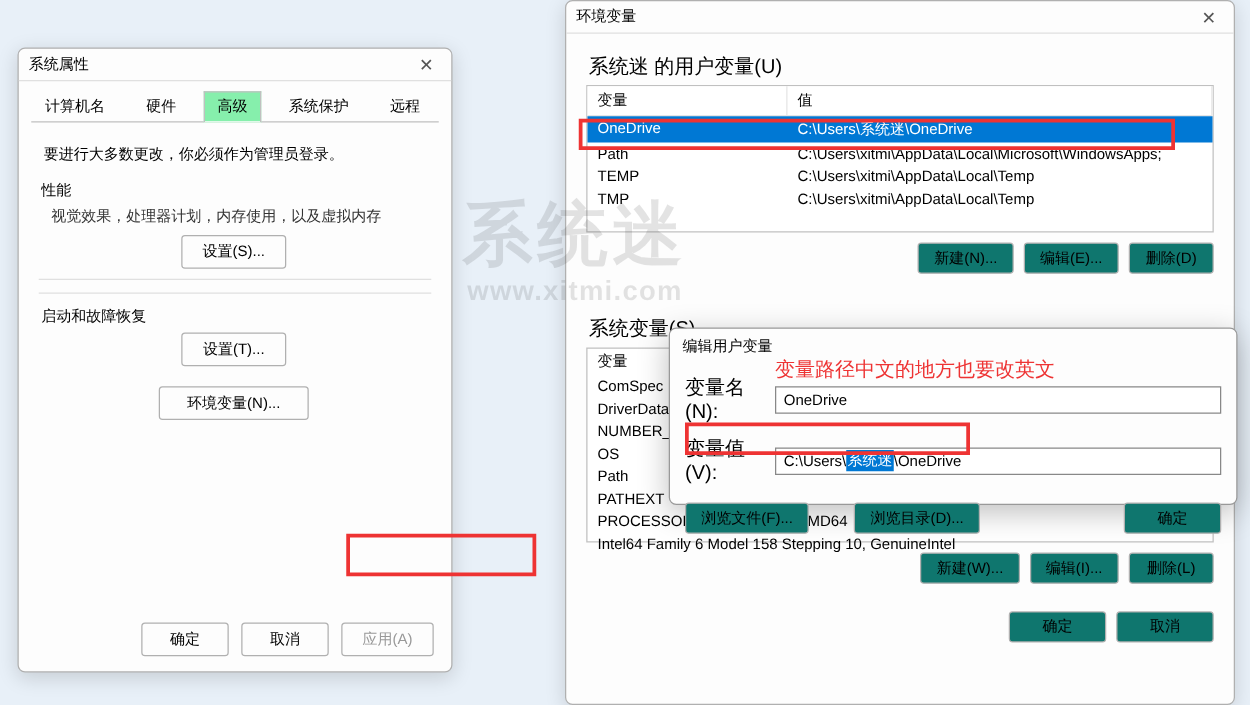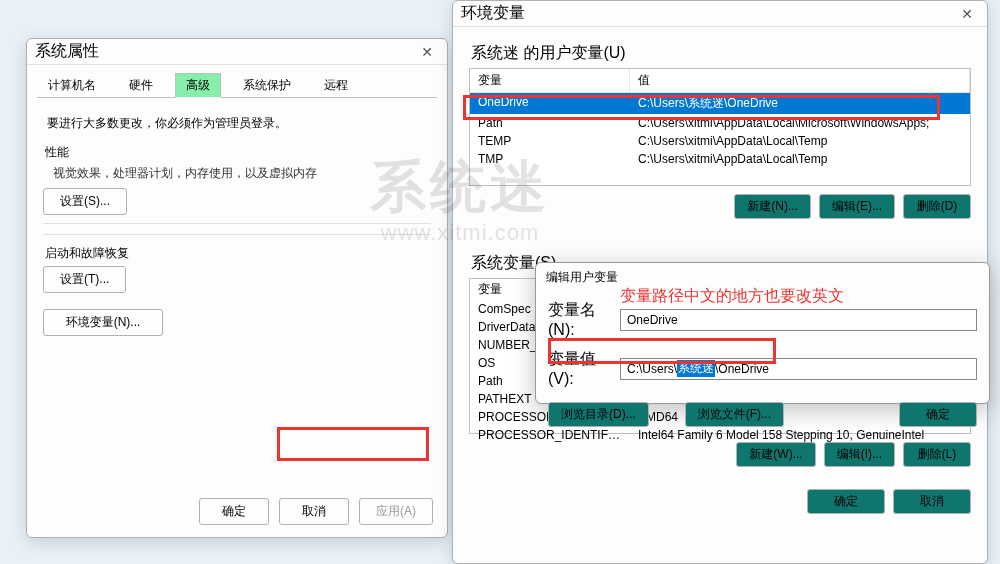--- a/index.html
+++ b/index.html
@@ -1,35 +1,35 @@
 <!DOCTYPE html>
 <html><head>
 <meta charset="utf-8">
 <style>
 * { box-sizing: border-box; margin: 0; padding: 0; font-family: "Microsoft YaHei", "Segoe UI", sans-serif; }
 body { background: #e8f0f8; width: 1000px; height: 564px; position: relative; overflow: hidden; font-size: 12px; }
 
 .window { position: absolute; background: #fdfdfd; border: 1px solid #b0b0b0; border-radius: 6px; box-shadow: 0 4px 16px rgba(0,0,0,0.15); }
 .titlebar { height: 26px; display: flex; align-items: center; padding: 0 8px; border-bottom: 1px solid #e0e0e0; }
-.titlebar .title { flex: 1; font-size: 16px; }
+.titlebar .title { flex: 1; font-size: 12px; }
 .close-x { font-size: 14px; color: #555; cursor: pointer; padding: 0 6px; }
 
 
-.sysprops { left: 26px; top: 38px; width: 422px; height: 500px; }
+.sysprops { left: 14px; top: 38px; width: 348px; height: 500px; }
 .tabs { display: flex; padding: 8px 10px 0 10px; gap: 11px; }
 .tab { padding: 3px 10px; font-size: 12px; border: 1px solid transparent; cursor: pointer; }
 .tab.active { border: 1px solid #c0c0c0; border-bottom: 1px solid #fdfdfd; background: #86efac; position: relative; z-index: 1; }
 .tabline { border-top: 1px solid #c0c0c0; margin: 0 10px; position: relative; top: -1px; }
 .sysprops-body { padding: 10px 16px; }
 .note { font-size: 12px; margin: 6px 4px 12px 4px; }
 .group { margin: 0 0 6px 0; }
 .group-title { font-size: 12px; margin: 4px 2px; }
 .group-sub { font-size: 12px; color: #333; margin: 4px 2px 6px 10px; }
 .hr { border: none; border-top: 1px solid #e0e0e0; margin: 8px 0 10px 0; }
-.right-btn-row { display: flex; justify-content: flex-start; margin: 0 2px 2px 0; }
+.right-btn-row { display: flex; justify-content: center; margin: 0 2px 2px 0; }
 .btn { background: #fdfdfd; border: 1px solid #b0b0b0; border-radius: 3px; padding: 4px 16px; font-size: 12px; cursor: pointer; min-width: 70px; text-align: center; }
 .footer-btns { position: absolute; bottom: 12px; right: 14px; display: flex; gap: 10px; }
 
 
 .envvars { left: 452px; top: 0; width: 536px; height: 564px; }
 .envbody { padding: 10px 16px; }
 .section-label { font-size: 16px; margin: 6px 2px 4px 2px; }
 .list-box { border: 1px solid #c0c0c0; background: #fff; font-size: 12px; }
 .list-header { display: flex; background: #fff; border-bottom: 1px solid #e5e5e5; }
 .list-header > div { padding: 3px 8px; border-right: 1px solid #e5e5e5; }
@@ -52,21 +52,21 @@
 .edit-btns { display: flex; justify-content: flex-start; gap: 36px; padding: 0 12px 8px 12px; align-items: center; }
 .edit-btns .spacer { flex: 1; }
 
 
 .redbox { position: absolute; border: 3px solid #e33; pointer-events: none; z-index: 20; }
 .redtext { position: absolute; color: #e33; font-size: 16px; font-weight: 500; z-index: 21; }
 
 
 .watermark { position: absolute; left: 370px; top: 150px; z-index: 2; opacity: 0.12; pointer-events: none; text-align: center; }
 .watermark .big { font-size: 56px; font-weight: 800; letter-spacing: 4px; color: #222; }
-.watermark .url { font-size: 22px; font-weight: 400; color: #222; letter-spacing: 1px; margin-top: -6px; }
+.watermark .url { font-size: 22px; font-weight: 700; color: #222; letter-spacing: 1px; margin-top: -6px; }
 </style>
 </head>
 <body>
 
 <div class="watermark">
   <div class="big">系统迷</div>
   <div class="url">www.xitmi.com</div>
 </div>
 
 <div class="window sysprops">
@@ -175,21 +175,20 @@
         </div>
       <div class="list-row">
           <div class="col-name">PATHEXT</div>
           <div class="col-val"></div>
         </div>
       <div class="list-row">
           <div class="col-name">PROCESSOR_ARCHITECTU...</div>
           <div class="col-val">AMD64</div>
         </div>
       <div class="list-row">
-          <div class="col-name">PROCESSOR_IDENTIFIER</div>
           <div class="col-val">Intel64 Family 6 Model 158 Stepping 10, GenuineIntel</div>
         </div>
     </div>
     <div class="btn-row">
       <button class="btn-sm">新建(W)...</button>
       <button class="btn-sm">编辑(I)...</button>
       <button class="btn-sm">删除(L)</button>
     </div>
 
     <div class="btn-row" style="margin-top:22px;">
@@ -211,22 +210,22 @@
     <div class="edit-row">
       <label>变量值(V):</label>
       <div class="field">
         <span>C:\Users\</span>
           <span class="sel">系统迷</span>
           <span>\OneDrive</span>
       </div>
     </div>
   </div>
   <div class="edit-btns">
+    <button class="btn-sm">浏览文件(F)...</button>
     <button class="btn-sm">浏览目录(D)...</button>
-    <button class="btn-sm">浏览文件(F)...</button>
     <div class="spacer"></div>
     <button class="btn-sm" style="min-width:78px;">确定</button>
   </div>
 </div>
 
 <div class="redbox" style="left:277px; top:427px; width:152px; height:34px;"></div>
 <div class="redbox" style="left:463px; top:95px; width:477px; height:25px;"></div>
 <div class="redbox" style="left:548px; top:338px; width:228px; height:26px;"></div>
 <div class="redtext" style="left:620px; top:286px;">变量路径中文的地方也要改英文</div>
 

